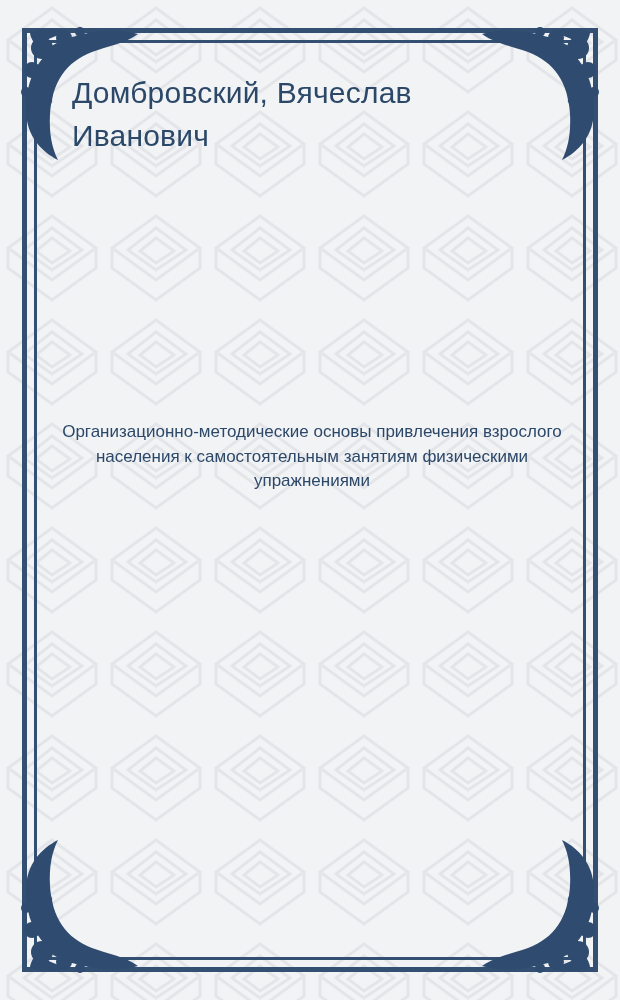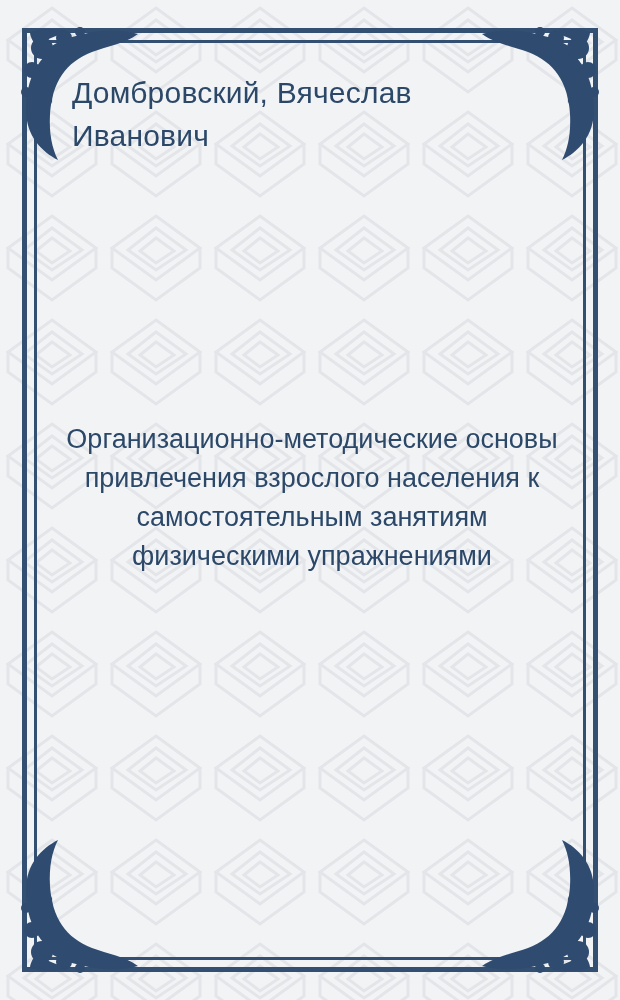--- a/index.html
+++ b/index.html
@@ -73,21 +73,21 @@
     line-height: 1.42;
     letter-spacing: 0.2px;
   }
 
   .title {
     position: absolute;
     left: 62px;
     top: 420px;
     width: 500px;
     color: #2c4869;
-    font-size: 27px;
+    font-size: 17px;
     line-height: 1.45;
     text-align: center;
   }
 </style>
 </head>
 <body>
 
 <div class="page">
 
   <svg class="pattern" viewBox="0 0 620 1000" preserveAspectRatio="none" aria-hidden="true">

